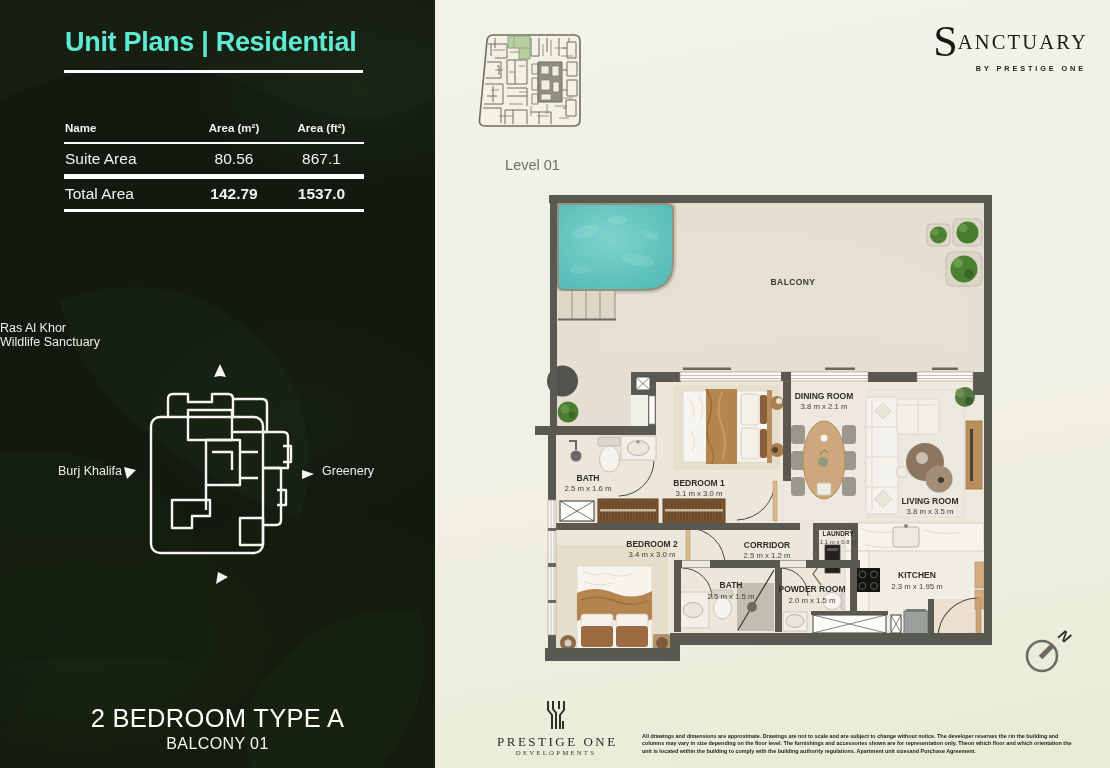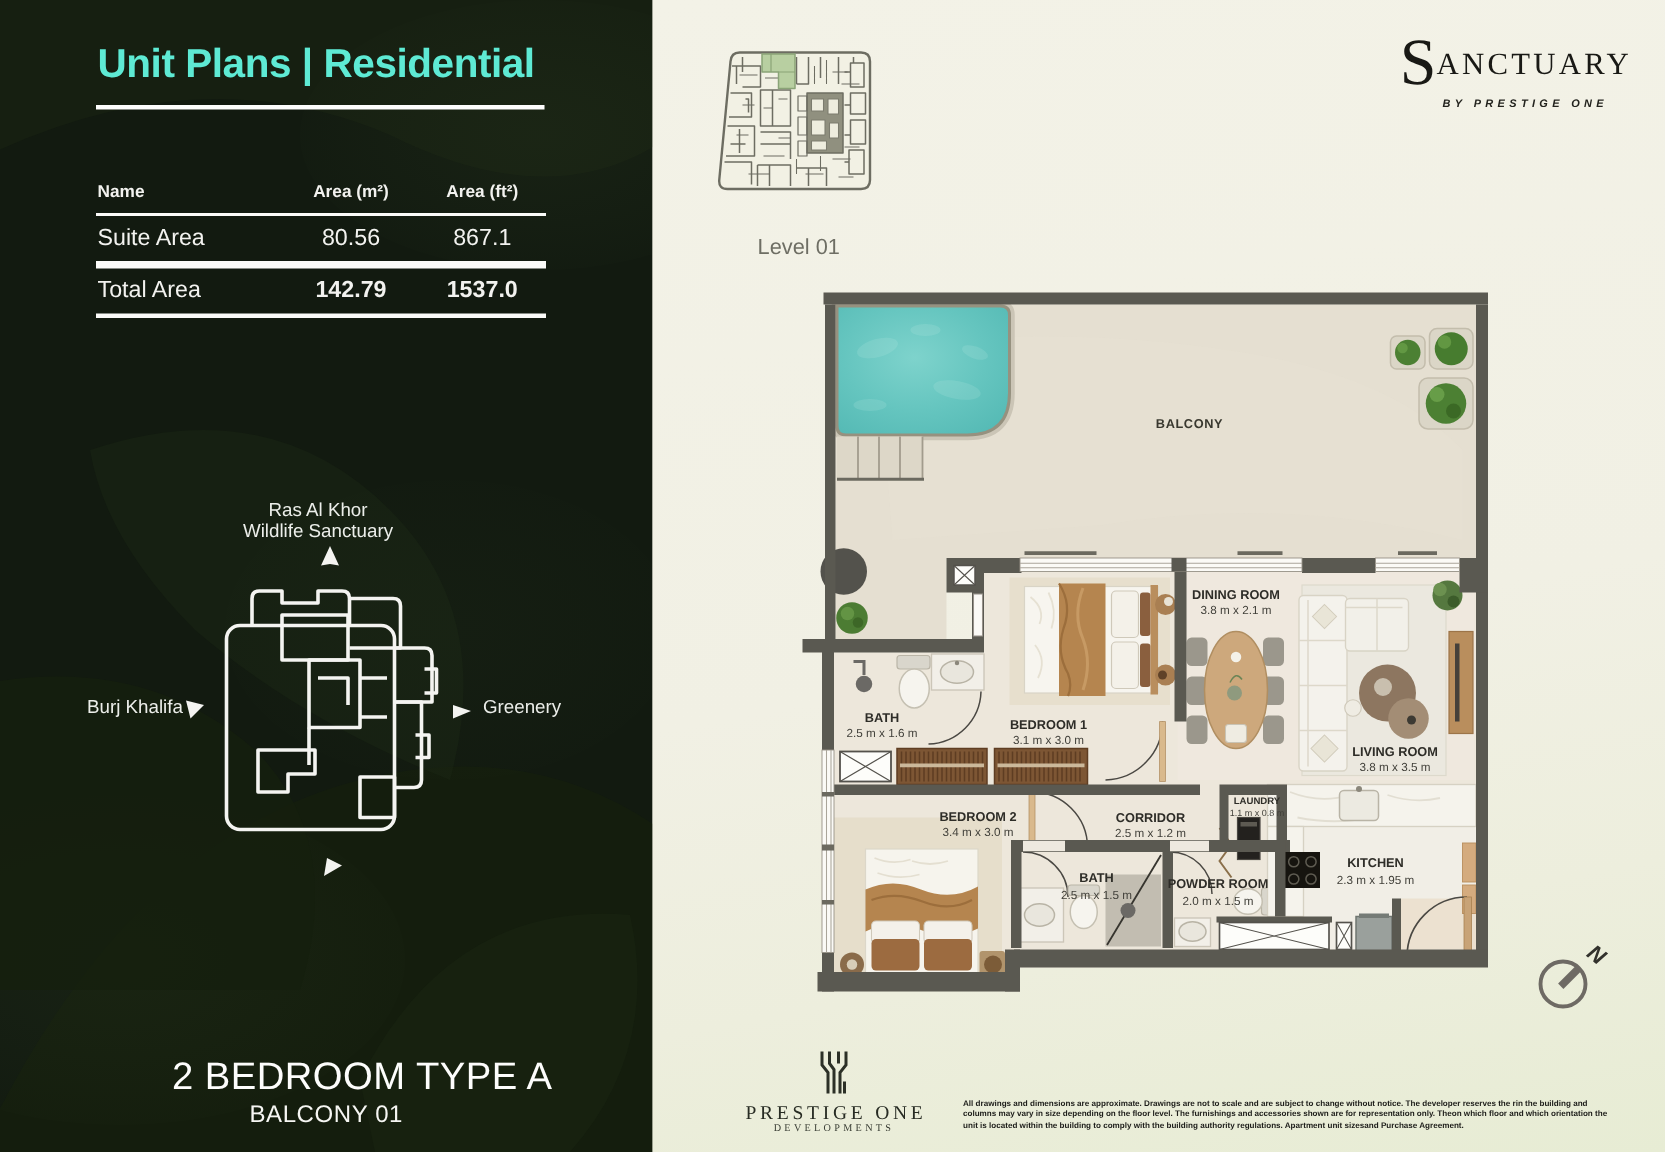--- a/index.html
+++ b/index.html
@@ -9,21 +9,21 @@
   .stitle{position:absolute;left:65px;top:27px;color:#5eead4;font-size:27px;font-weight:bold;letter-spacing:-0.3px;}
   .srule{position:absolute;left:64px;top:70px;width:299px;height:3px;background:#fdfdfd;}
   .tbl{position:absolute;left:64px;top:116px;width:300px;color:#f2f2ef;}
   .tbl .hrow{font-size:11.5px;font-weight:bold;height:26px;position:relative;}
   .tbl .row{font-size:15.5px;height:30px;position:relative;}
   .tbl .c1{position:absolute;left:1px;top:6px;}
   .tbl .c2{position:absolute;left:125px;width:90px;text-align:center;top:6px;}
   .tbl .c3{position:absolute;left:215px;width:85px;text-align:center;top:6px;}
   .tline{height:2px;background:#fbfbf9;}
   .tline.thick{height:3px;}
-  .btitle{position:absolute;left:0;width:435px;text-align:center;top:704px;color:#fdfdfc;font-size:25.5px;letter-spacing:0.3px;padding-left:24px;}
+  .btitle{position:absolute;left:0;width:435px;text-align:center;top:704px;color:#fdfdfc;font-size:25.5px;letter-spacing:0.3px;}
   .btitle2{position:absolute;left:0;width:435px;text-align:center;top:735px;color:#f6f6f3;font-size:16px;letter-spacing:0.4px;}
   .maplbl{position:absolute;color:#eceeea;font-size:12.5px;}
   .lvlcap{position:absolute;left:45px;top:157px;width:105px;text-align:center;color:#6e6e64;font-size:14.5px;}
   .sanct{position:absolute;right:22px;top:24px;width:200px;text-align:right;color:#191915;}
   .disc{position:absolute;left:207px;top:733px;width:430px;font-size:5.4px;line-height:1.35;color:#1c1c19;font-weight:bold;}
   .pre1{position:absolute;left:62px;top:734px;width:118px;text-align:center;color:#272b23;font-family:"Liberation Serif",serif;font-size:13px;letter-spacing:2.5px;}
   .pre2{position:absolute;left:62px;top:749px;width:118px;text-align:center;color:#3a3e35;font-family:"Liberation Serif",serif;font-size:6.8px;letter-spacing:2.2px;}
 </style>
 </head>
 <body>
@@ -67,21 +67,21 @@
     <div class="tline"></div>
     <div class="tline thick"></div>
     <div class="row" style="font-weight:bold;">
         <span class="c1" style="font-weight:normal;">Total Area</span>
         <span class="c2">142.79</span>
         <span class="c3">1537.0</span>
       </div>
     <div class="tline thick"></div>
   </div>
 
-  <div class="maplbl" style="left:0;top:333px;width:424px;text-align:center;">Ras Al Khor<br>Wildlife Sanctuary</div>
+  <div class="maplbl" style="left:0;top:321px;width:424px;text-align:left;">Ras Al Khor<br>Wildlife Sanctuary</div>
   <div class="maplbl" style="left:58px;top:464px;">Burj Khalifa</div>
   <div class="maplbl" style="left:322px;top:464px;">Greenery</div>
 
   <svg width="435" height="768" style="position:absolute;left:0;top:0;" fill="none" stroke="#f4f4f1" stroke-width="2.4" stroke-linejoin="round">
 
     <path d="M220,376 L214,377 L220,364 L226,377 Z" fill="#f4f4f1" stroke="none"></path>
 
     <path d="M124,467 L136,470 L127,479 Z" fill="#f4f4f1" stroke="none"></path>
 
     <path d="M302,470 L314,474 L302,479 Z" fill="#f4f4f1" stroke="none"></path>
@@ -148,21 +148,21 @@
 
     <path d="M73,36 L95,36 L95,59 L84,59 L84,48 L73,48 Z" fill="#b8cfa1" stroke="#8aa477" stroke-width="1"></path>
     <path d="M84,48 L95,48 M79,36 L79,48" stroke="#8aa477" stroke-width="0.8"></path>
   </g>
 </svg>
 
 <div class="lvlcap">Level 01</div>
 
 <div class="sanct">
   <div style="font-family:'Liberation Serif',serif;white-space:nowrap;"><span style="font-size:44px;line-height:36px;vertical-align:-7px;">S</span><span style="font-size:20.5px;letter-spacing:2.2px;">ANCTUARY</span></div>
-  <div style="font-size:7.3px;letter-spacing:2.9px;font-weight:bold;color:#23231e;margin-top:4px;margin-right:16px;font-style:italic;">BY PRESTIGE ONE</div>
+  <div style="font-size:7.3px;letter-spacing:2.9px;font-weight:bold;color:#23231e;margin-top:4px;margin-right:2px;">BY PRESTIGE ONE</div>
 </div>
 
 <svg width="675" height="768" viewBox="0 0 675 768" style="position:absolute;left:0;top:0;">
   <defs>
     <radialGradient id="poolw" cx="45%" cy="40%" r="75%">
       <stop offset="0%" stop-color="#7ed3cc"></stop>
       <stop offset="55%" stop-color="#65c5bf"></stop>
       <stop offset="100%" stop-color="#54b9b4"></stop>
     </radialGradient>
   </defs>

